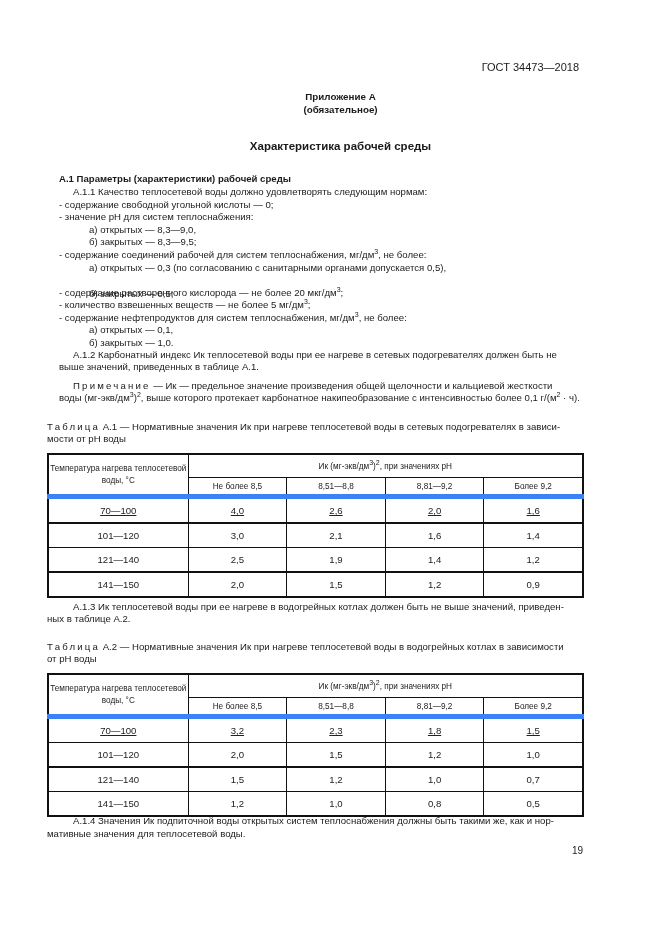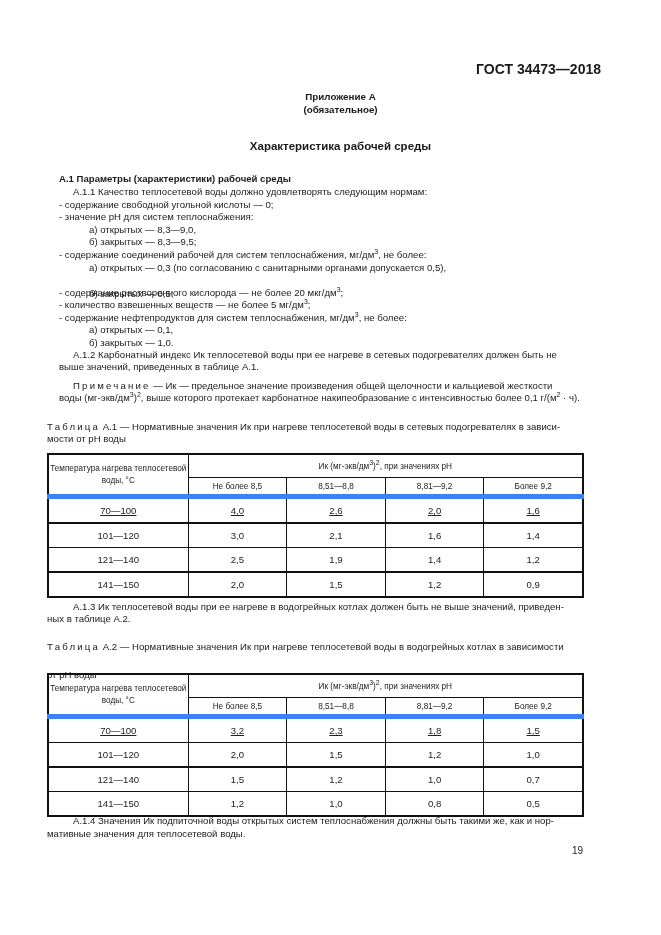--- a/index.html
+++ b/index.html
@@ -1,19 +1,19 @@
 <!DOCTYPE html>
 <html><head>
 <meta charset="utf-8">
 <style>
   html, body { margin:0; padding:0; background:#ffffff; }
   body { width:661px; height:935px; position:relative; overflow:hidden;
          font-family:"Liberation Sans", sans-serif; color:#1a1a1a; font-size:9.6px; }
   .abs { position:absolute; white-space:nowrap; }
-  .hdr { right:60px; top:61px; font-weight:bold; font-size:14px; }
+  .hdr { right:82px; top:61px; font-weight:normal; font-size:11px; }
   .center { left:10px; width:661px; text-align:center; }
   .app1 { top:91px; font-weight:bold; font-size:9.8px; }
   .app2 { top:104px; font-weight:bold; font-size:9.8px; }
   .title { top:140px; font-weight:bold; font-size:11.5px; }
   .line { left:59px; font-size:9.6px; line-height:12px; }
   .ind1 { left:73px; }
   .ind2 { left:89px; }
   sup { font-size:7px; vertical-align:super; line-height:0; }
   .spaced { letter-spacing:2.2px; }
   table.t { position:absolute; left:47px; width:537px; border-collapse:collapse; font-size:8.2px; }
@@ -99,21 +99,21 @@
     <td>1,2</td>
     <td>0,9</td>
   </tr>
 </tbody>
   </table>
 
 <div class="abs line ind1" style="top:601px;">А.1.3 Ик теплосетевой воды при ее нагреве в водогрейных котлах должен быть не выше значений, приведен-</div>
 <div class="abs line" style="top:613px;left:47px;">ных в таблице А.2.</div>
 
 <div class="abs line" style="top:641px;left:47px;"><span class="spaced">Таблица</span><span> А.2 — Нормативные значения Ик при нагреве теплосетевой воды в водогрейных котлах в зависимости</span></div>
-<div class="abs line" style="top:653px;left:47px;margin-top:16px;">от pH воды</div>
+<div class="abs line" style="top:653px;left:47px;">от pH воды</div>
 
 <table class="t" style="top:673px;border:2px solid #111;">
   <tbody>
       <tr class="h1">
     <td class="col1" rowspan="2" style="line-height:12px;">Температура нагрева теплосетевой воды, °С</td>
     <td colspan="4"><span>Ик (мг-экв/дм</span><sup>3</sup><span>)</span><sup>2</sup><span>, при значениях pH</span></td>
   </tr>
   <tr class="h2">
     <td class="cold">Не более 8,5</td>
     <td class="cold">8,51—8,8</td>

